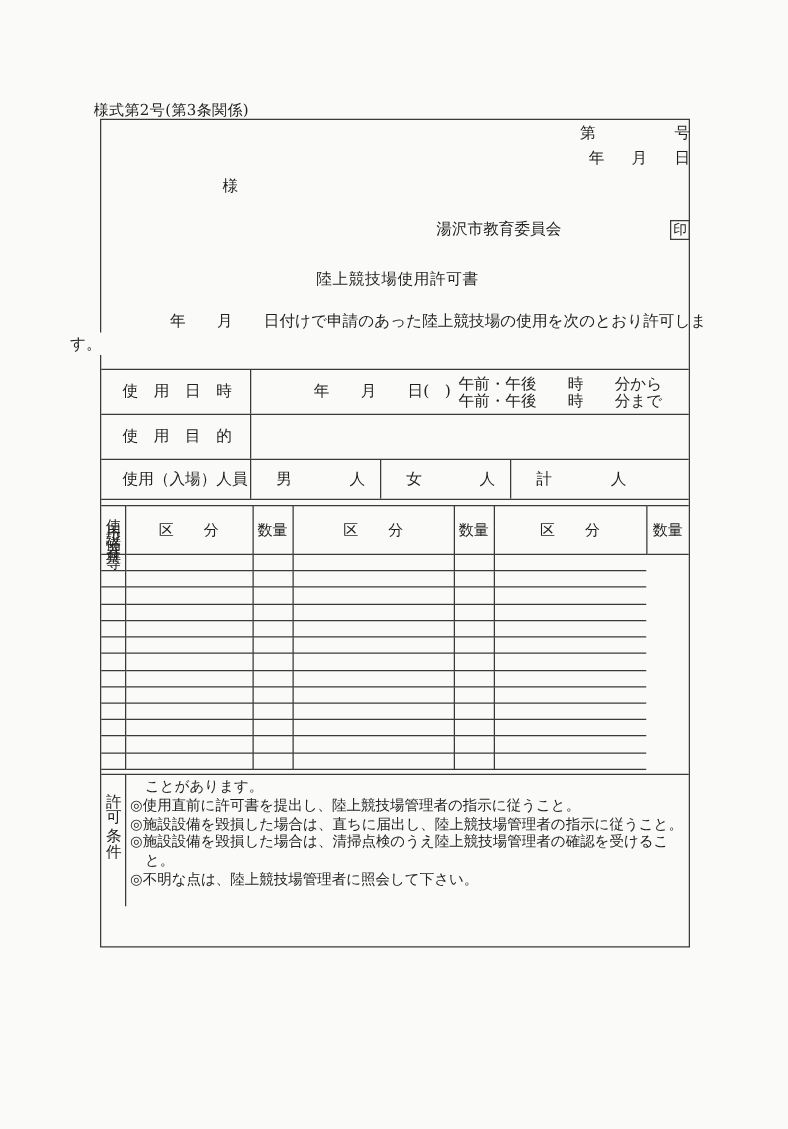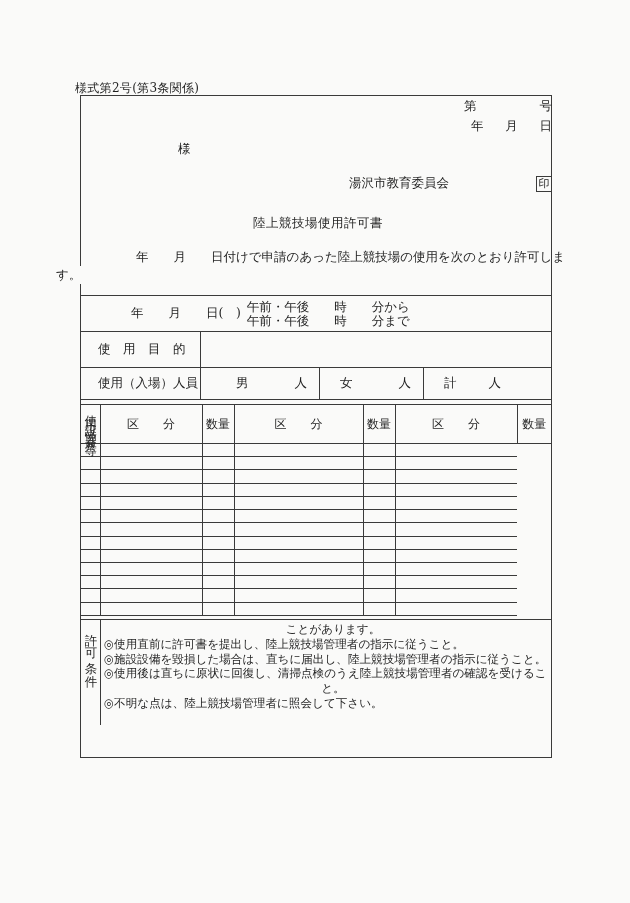--- a/index.html
+++ b/index.html
@@ -40,21 +40,21 @@
   .intro-1{position:absolute;top:153px;left:55px;white-space:nowrap;}
   .intro-2{
     position:absolute;top:170px;left:-28px;height:18px;line-height:18px;
     background:var(--paper);padding:0 3px;z-index:3;white-space:nowrap;
   }
   
   .t1{border-bottom:1px solid var(--line);}
   .t1-row{display:flex;border-top:1px solid var(--line);}
   .t1-row.r-datetime{height:36px;}
   .t1-row.r-purpose{height:36px;}
-  .t1-row.r-people{height:32px;gap:15px;}
+  .t1-row.r-people{height:32px;}
   .t1-label{
     width:120px;flex:0 0 120px;border-right:1px solid var(--line);
     display:flex;align-items:center;padding-left:17px;
     font-size:12.5px;white-space:nowrap;
   }
   .t1-content{flex:1;display:flex;align-items:center;overflow:hidden;}
   .dt-date{margin-left:50px;white-space:nowrap;}
   .dt-times{margin-left:6px;font-size:12.5px;line-height:14px;white-space:nowrap;}
   .people-cell{display:flex;align-items:center;justify-content:space-between;height:100%;}
   .people-cell.c1{width:103px;flex:0 0 103px;padding:0 12px 0 20px;}
@@ -92,21 +92,21 @@
   .cond-side{
     width:20px;flex:0 0 20px;border-right:1px solid var(--line);
     display:flex;justify-content:center;
   }
   .cond-body{
     flex:1;padding:2px 1px 0 3px;overflow:hidden;
   }
   .cond-line{
     font-size:11.6px;line-height:14.8px;white-space:nowrap;
   }
-  .cond-line.indent{padding-left:12px;text-align:center;}
+  .cond-line.indent{padding-left:12px;}
 </style>
 </head>
 <body>
 
 <div class="form-label">様式第2号(第3条関係)</div>
 
 <div class="sheet">
 
   <div class="head">
     <div class="doc-no">
@@ -123,20 +123,21 @@
       <span>湯沢市教育委員会</span>
       <span class="seal">印</span>
     </div>
     <div class="doc-title">陸上競技場使用許可書</div>
     <div class="intro-1">年　　月　　日付けで申請のあった陸上競技場の使用を次のとおり許可しま</div>
     <div class="intro-2">す。</div>
   </div>
 
   <div class="t1">
     <div class="t1-row r-datetime">
+      <div class="t1-label">使　用　日　時</div>
       <div class="t1-content">
         <span class="dt-date">年　　月　　日(　)</span>
         <span class="dt-times">
           <span>午前・午後　　時　　分から</span><br>
           <span>午前・午後　　時　　分まで</span>
         </span>
       </div>
     </div>
     <div class="t1-row r-purpose">
       <div class="t1-label">使　用　目　的</div>
@@ -297,19 +298,19 @@
   <div class="gap3"></div>
 
   <div class="cond">
     <div class="cond-side">
       <span class="vert vert-cond">許可条件</span>
     </div>
     <div class="cond-body" id="cond-body">
         <div class="cond-line indent">ことがあります。</div>
         <div class="cond-line">◎使用直前に許可書を提出し、陸上競技場管理者の指示に従うこと。</div>
         <div class="cond-line">◎施設設備を毀損した場合は、直ちに届出し、陸上競技場管理者の指示に従うこと。</div>
-        <div class="cond-line">◎使用後は直ちに原状に回復し、清掃点検のうえ陸上競技場管理者の確認を受けるこ</div>
+        <div class="cond-line">◎施設設備を毀損した場合は、清掃点検のうえ陸上競技場管理者の確認を受けるこ</div>
         <div class="cond-line indent">と。</div>
         <div class="cond-line">◎不明な点は、陸上競技場管理者に照会して下さい。</div>
       </div>
   </div>
 
 </div>
 
 </body></html>

